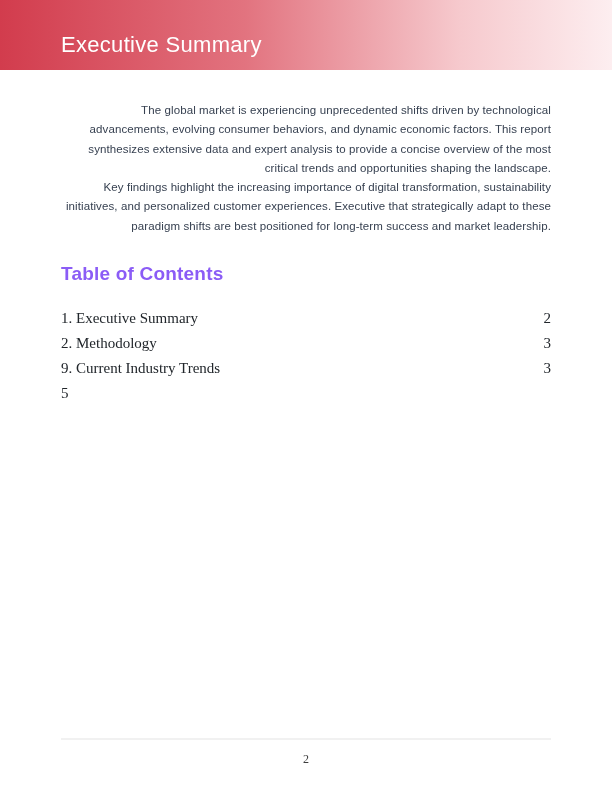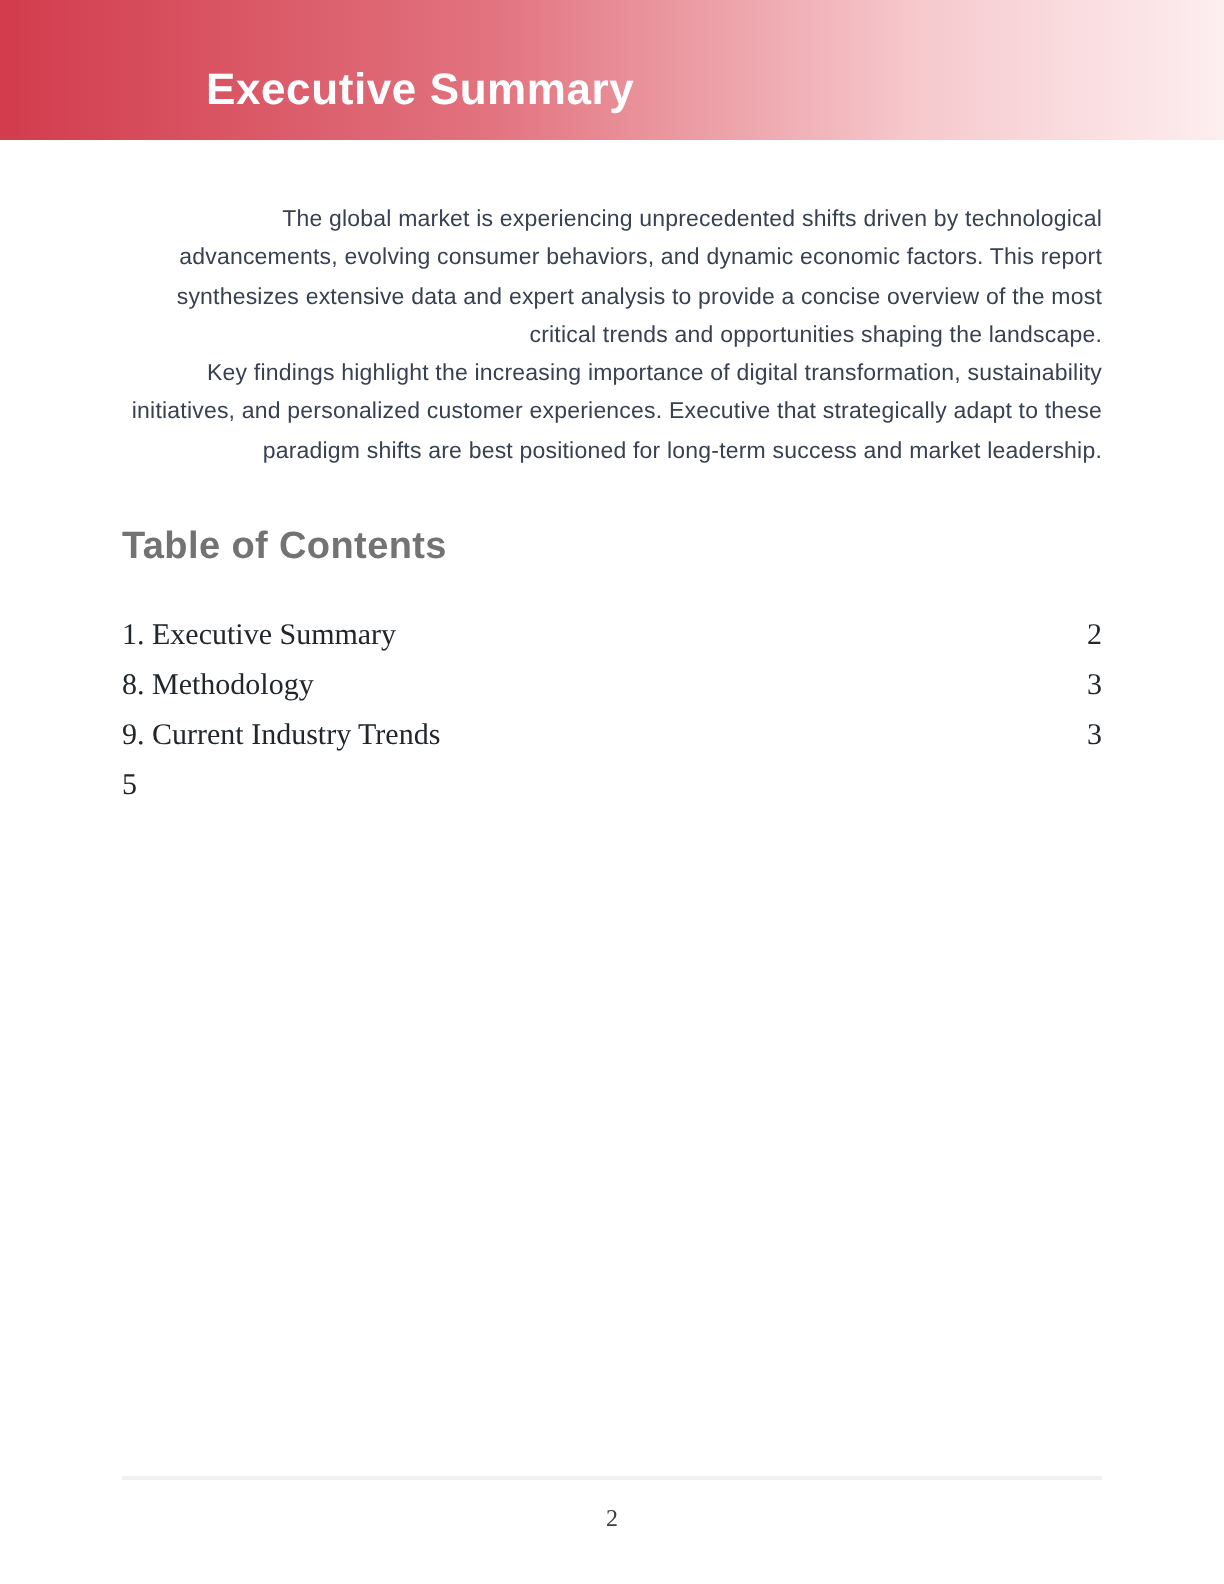--- a/index.html
+++ b/index.html
@@ -19,43 +19,42 @@
     width: 612px;
     height: 70px;
     background: linear-gradient(90deg, #d23c4d 0%, #e2737f 40%, #f6c9cd 75%, #fdeef0 100%);
     display: flex;
     align-items: flex-end;
     padding: 0 0 13px 61px;
   }
   .header h1 {
     color: #ffffff;
     font-size: 22px;
-    font-weight: 700;
+    font-weight: 400;
     letter-spacing: 0.3px;
     line-height: 1.1;
-    margin-left: 42px;
   }
   .content {
     position: absolute;
     top: 70px; left: 0;
     width: 612px;
     padding: 31px 61px 0 61px;
   }
   .body-text p {
     font-size: 11.5px;
     line-height: 19.3px;
     color: #374151;
     letter-spacing: 0.1px;
     text-align: right;
   }
   .toc-heading {
     margin-top: 27px;
     font-size: 19px;
     font-weight: 700;
-    color: #737373;
+    color: #8b5cf6;
     letter-spacing: 0.2px;
   }
   .toc-list {
     margin-top: 17px;
     font-family: "Liberation Serif", serif;
     font-size: 15px;
     color: #21262b;
   }
   .toc-row {
     display: flex;
@@ -104,21 +103,21 @@
     </div>
 
     <h2 class="toc-heading">Table of Contents</h2>
 
     <div class="toc-list">
       <div class="toc-row">
         <span class="toc-label">1. Executive Summary</span>
         <span class="toc-page">2</span>
       </div>
       <div class="toc-row">
-        <span class="toc-label">8. Methodology</span>
+        <span class="toc-label">2. Methodology</span>
         <span class="toc-page">3</span>
       </div>
       <div class="toc-row">
         <span class="toc-label">9. Current Industry Trends</span>
         <span class="toc-page">3</span>
       </div>
       <div class="toc-row">
         <span class="toc-page">5</span>
       </div>
     </div>

